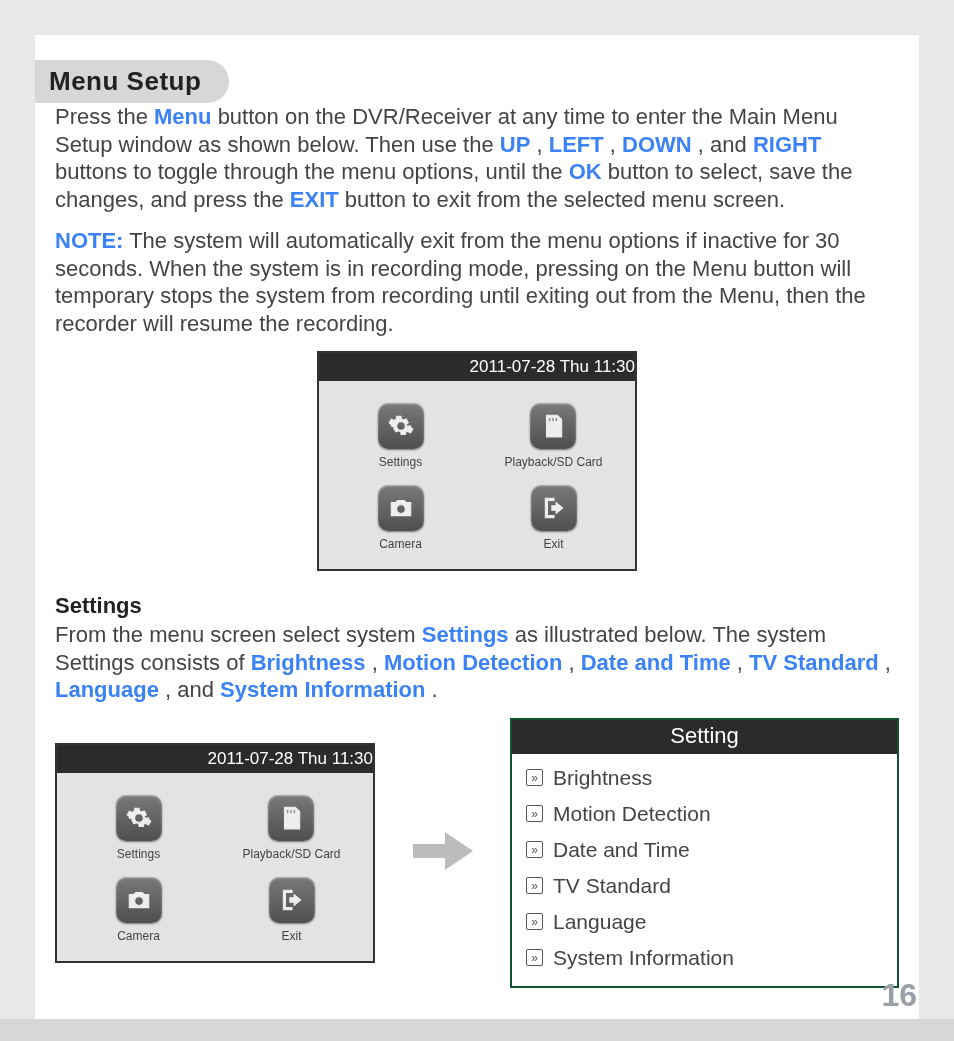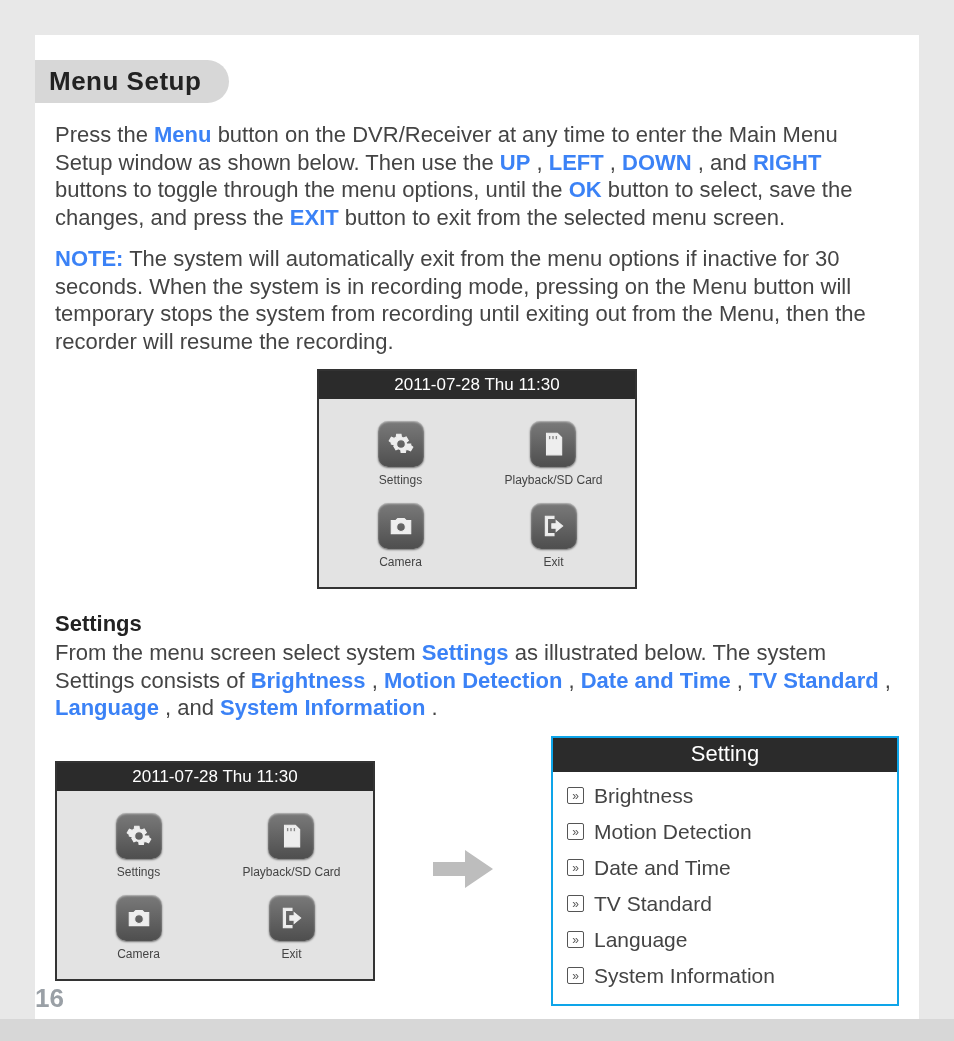--- a/index.html
+++ b/index.html
@@ -13,21 +13,20 @@
   .page {
     position: absolute;
     left: 35px;
     top: 35px;
     width: 884px;
     height: 985px;
     background: #ffffff;
     padding: 25px 20px 0 20px;
   }
   .section-title-wrap {
-    margin-bottom: 18px;
   }
   .section-title {
     display: inline-block;
     background: #d7d7d7;
     font-weight: bold;
     font-size: 26px;
     letter-spacing: 0.5px;
     color: #222;
     padding: 6px 28px 6px 14px;
     border-top-right-radius: 22px;
@@ -45,21 +44,21 @@
   
   .dvr {
     border: 2px solid #333;
     background: #e3e3e3;
     display: inline-block;
   }
   .dvr-header {
     background: #2b2b2b;
     color: #fff;
     font-size: 17px;
-    text-align: center;
+    text-align: right;
     padding: 4px 0;
   }
   .dvr-grid {
     display: grid;
     grid-template-columns: 1fr 1fr;
     justify-items: center;
     row-gap: 16px;
     column-gap: 10px;
     padding: 22px 10px 18px 10px;
   }
@@ -91,23 +90,23 @@
     gap: 8px;
   }
   .fig2 .dvr { width: 320px; }
 
   .arrow {
     flex: 0 0 auto;
   }
   .arrow svg { width: 60px; height: 46px; fill: #bdbdbd; }
 
   .settings-box {
-    border: 2px solid #0ea5e9;
+    border: 2px solid #14532d;
     background: #fff;
-    width: 348px;
+    width: 389px;
   }
   .settings-header {
     background: #2b2b2b;
     color: #fff;
     text-align: center;
     font-size: 22px;
     padding: 3px 0 5px 0;
   }
   .settings-list {
     list-style: none;
@@ -129,22 +128,22 @@
     align-items: center; justify-content: center;
     font-size: 12px;
     line-height: 1;
     color: #555;
   }
 
   .page-number {
     position: absolute;
     left: 0; right: 2px;
     bottom: 6px;
-    text-align: left;
-    font-size: 26px;
+    text-align: right;
+    font-size: 32px;
     font-weight: bold;
     color: #9aa0a6;
   }
 
   .footer-strip {
     position: absolute;
     left: 0; right: 0; bottom: 0;
     height: 22px;
     background: #d7d7d7;
   }

